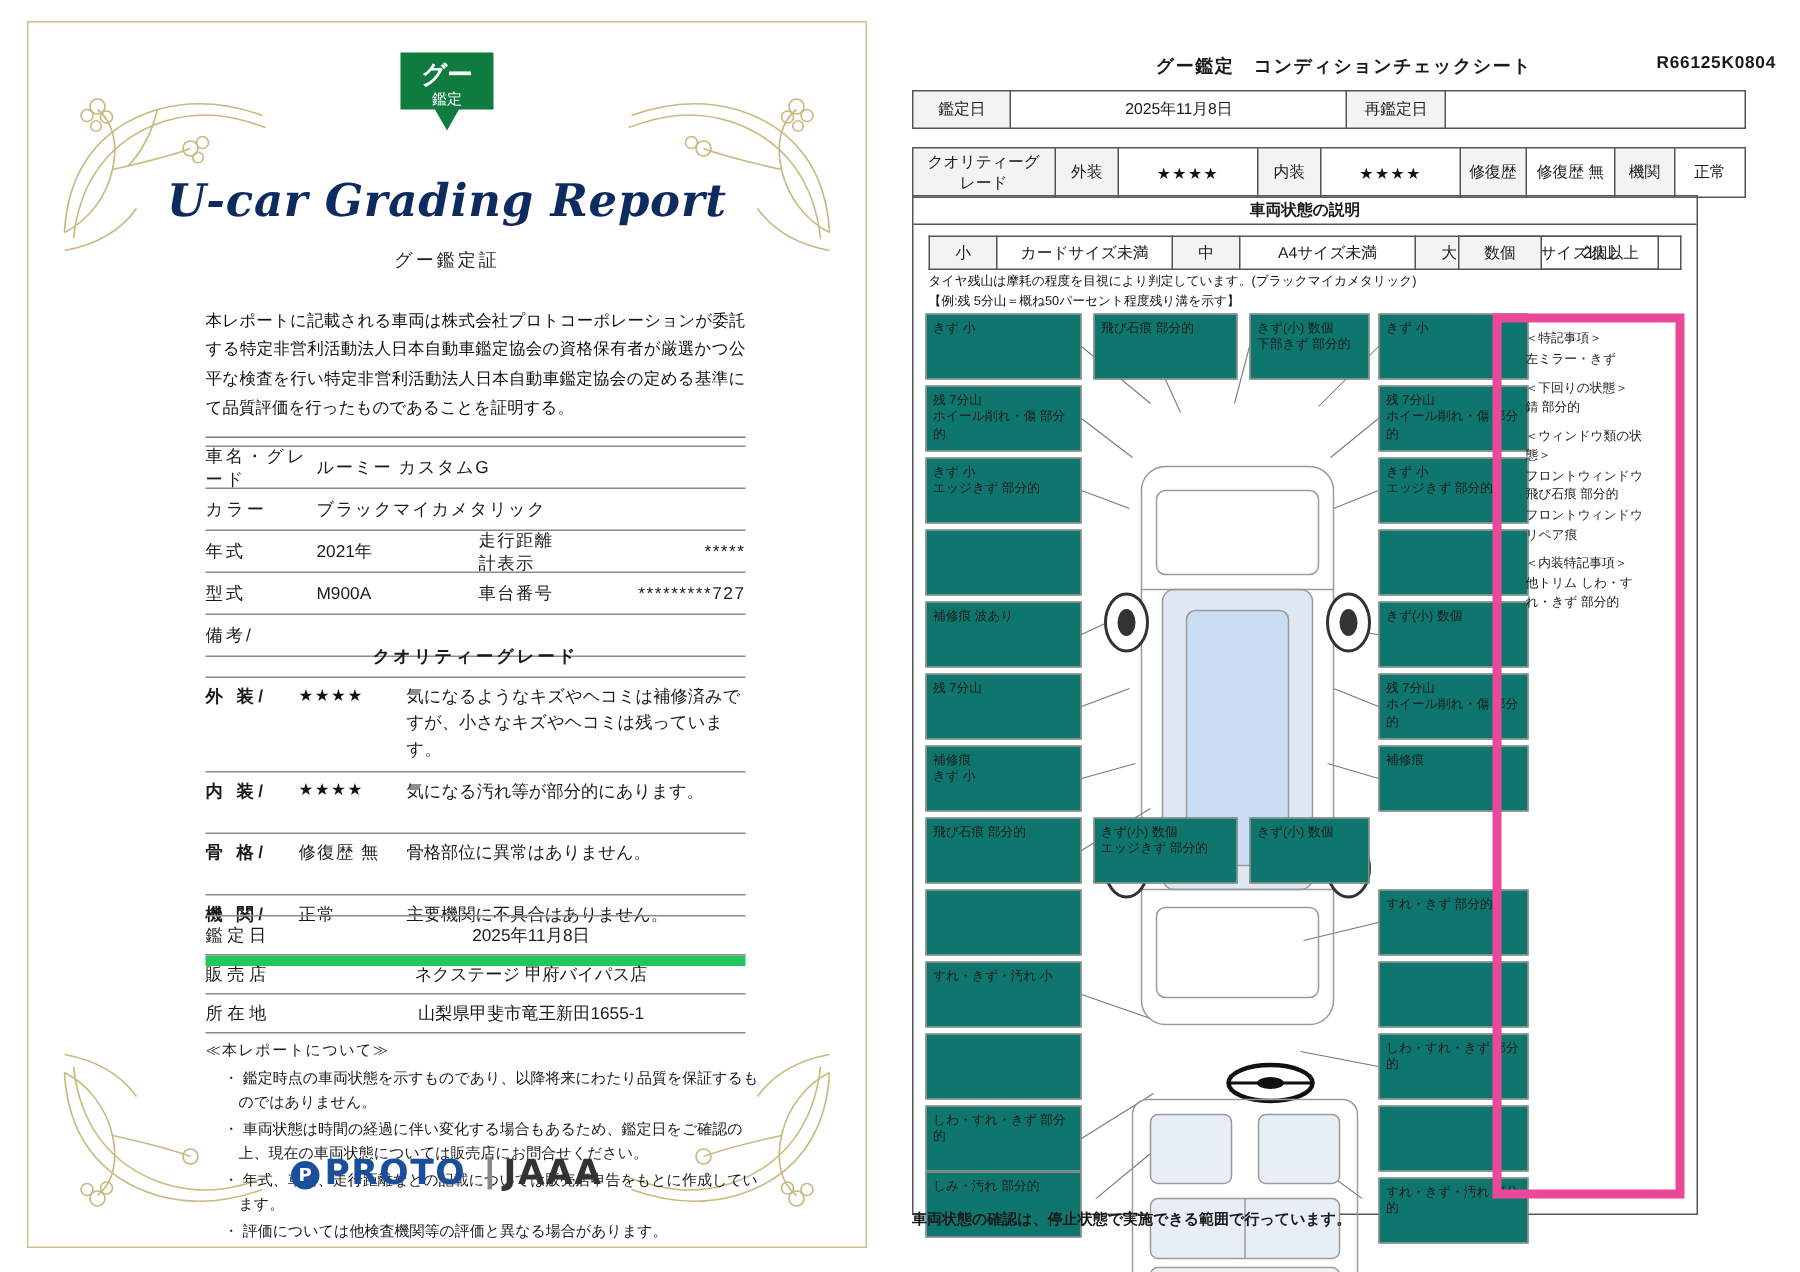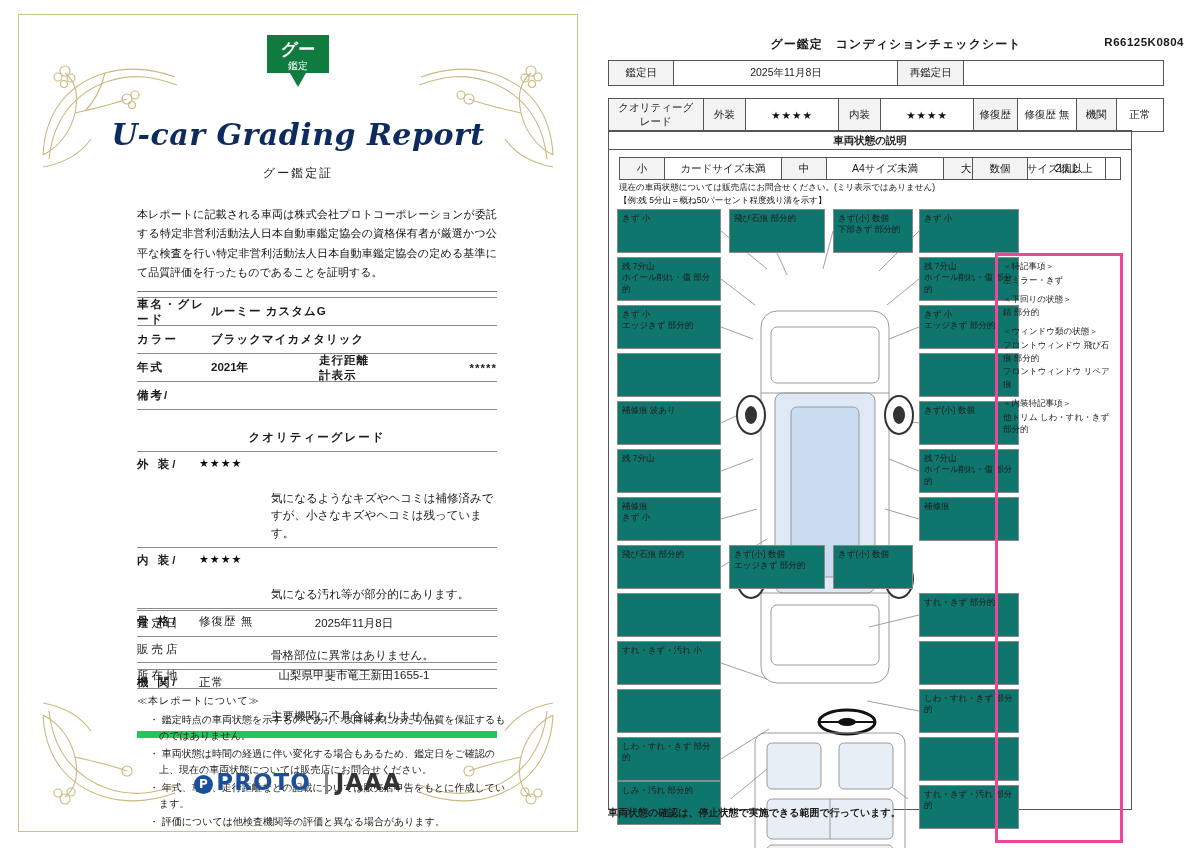--- a/index.html
+++ b/index.html
@@ -47,34 +47,34 @@
     position:absolute;left:108px;top:180px;width:360px;
     font-size:11px;line-height:1.75;color:#111;text-align:justify;
   }
   .sec-title{
     position:absolute;left:108px;width:360px;text-align:center;
     font-size:12px;font-weight:bold;letter-spacing:2px;
   }
   .rule{position:absolute;height:1px;background:#7a7a7a;}
 
   .spec{position:absolute;left:108px;top:272px;width:360px;font-size:11.5px;}
-  .spec-row{display:flex;align-items:center;height:27px;border-bottom:1px solid #8a8a8a;font-weight:bold;}
+  .spec-row{display:flex;align-items:center;height:27px;border-bottom:1px solid #8a8a8a;}
   .spec-row:first-child{border-top:1px solid #8a8a8a;}
   .spec-lbl{width:74px;letter-spacing:2px;}
   .spec-val{flex:1;letter-spacing:1px;}
   .spec-lbl2{width:62px;letter-spacing:1px;}
   .spec-val2{width:108px;}
 
   .qg{position:absolute;left:108px;top:405px;width:360px;font-size:11.5px;}
   .qg-head{text-align:center;font-weight:bold;letter-spacing:2px;padding-bottom:6px;}
   .qg-row{display:flex;align-items:flex-start;border-top:1px solid #8a8a8a;min-height:30px;padding:5px 0;}
   .qg-row:last-child{border-bottom:7px solid #22c55e;}
   .qg-k{width:62px;letter-spacing:3px;font-weight:bold;}
   .qg-s{width:72px;letter-spacing:1px;}
-  .qg-t{flex:1;line-height:1.5;margin-top:33px;}
+  .qg-t{flex:1;line-height:1.5;}
   .stars{color:#111;letter-spacing:1px;font-size:11px;}
 
   .info{position:absolute;left:108px;top:585px;width:360px;font-size:11.5px;}
   .info-row{display:flex;align-items:center;height:25px;border-top:1px solid #8a8a8a;}
   .info-row:last-child{border-bottom:1px solid #8a8a8a;}
   .info-k{width:74px;letter-spacing:3px;}
   .info-v{flex:1;text-align:center;}
 
   .notes{position:absolute;left:108px;top:668px;width:370px;font-size:10px;line-height:1.6;}
   .notes-h{letter-spacing:1px;margin-bottom:3px;}
@@ -109,21 +109,21 @@
   .t-size{position:absolute;left:10px;top:26px;}
   .t-size td{height:17px;text-align:center;}
   .t-count{position:absolute;right:10px;top:26px;}
   .t-count td{height:17px;text-align:center;}
 
   .note-tire{position:absolute;left:10px;top:50px;right:10px;font-size:8.5px;line-height:1.5;color:#111;}
 
   .boxes{position:absolute;left:8px;top:78px;width:408px;height:590px;}
   .bx{position:absolute;border:1px solid #8a8a8a;background:#0f766e;font-size:8.5px;line-height:1.35;padding:3px 4px;box-sizing:border-box;}
 
-  .sidecol{position:absolute;right:8px;top:78px;width:128px;height:590px;border:3px solid #ec4899;padding:4px 5px;box-sizing:border-box;font-size:8.5px;line-height:1.5;margin-top:44px;}
+  .sidecol{position:absolute;right:8px;top:78px;width:128px;height:590px;border:6px solid #ec4899;padding:4px 16px;box-sizing:border-box;font-size:8.5px;line-height:1.5;}
   .sidecol div{margin-bottom:1px;}
   .sc-h{margin-top:6px;}
 
   .footnote{position:absolute;left:0;bottom:12px;font-size:10px;font-weight:bold;}
 
   .car{position:absolute;left:118px;top:88px;width:180px;height:400px;}
   .car2{position:absolute;left:128px;top:520px;width:170px;height:150px;}
   .wheel{position:absolute;left:198px;top:498px;width:64px;height:30px;}
   svg .ln{stroke:#777;stroke-width:.7;fill:none;}
 </style>
@@ -225,20 +225,26 @@
           <div class="spec-lbl">カラー</div>
           <div class="spec-val">ブラックマイカメタリック</div>
         </div>
         <div class="spec-row">
           <div class="spec-lbl">年式</div>
           <div class="spec-val2">2021年</div>
           <div class="spec-lbl2">走行距離計表示</div>
           <div class="spec-val" style="text-align:right;">*****</div>
         </div>
         <div class="spec-row">
+          <div class="spec-lbl">型式</div>
+          <div class="spec-val2">M900A</div>
+          <div class="spec-lbl2">車台番号</div>
+          <div class="spec-val" style="text-align:right;">*********727</div>
+        </div>
+        <div class="spec-row">
           <div class="spec-lbl">備考/</div>
           <div class="spec-val"></div>
         </div>
       </div>
 
       <div class="qg">
         <div class="qg-head">クオリティーグレード</div>
         <div class="qg-row">
           <div class="qg-k">外 装/</div>
           <div class="qg-s stars">★★★★</div>
@@ -261,20 +267,21 @@
         </div>
       </div>
 
       <div class="info">
         <div class="info-row">
           <div class="info-k">鑑定日</div>
           <div class="info-v">2025年11月8日</div>
         </div>
         <div class="info-row">
           <div class="info-k">販売店</div>
+          <div class="info-v">ネクステージ 甲府バイパス店</div>
         </div>
         <div class="info-row">
           <div class="info-k">所在地</div>
           <div class="info-v">山梨県甲斐市竜王新田1655-1</div>
         </div>
       </div>
 
       <div class="notes">
         <div class="notes-h">≪本レポートについて≫</div>
         <ul>
@@ -348,21 +355,21 @@
       <table class="grid t-count">
         <tbody>
             <tr>
           <td class="cell-lbl" style="width:46px">数個</td>
           <td style="width:84px">2個以上</td>
         </tr>
       </tbody>
         </table>
 
       <div class="note-tire">
-        <div>現在の車両状態については販売店にお問合せください。(ミリ表示ではありません)</div>
+        <div>タイヤ残山は摩耗の程度を目視により判定しています。(ブラックマイカメタリック)</div>
         <div>【例:残 5分山＝概ね50パーセント程度残り溝を示す】</div>
       </div>
 
       <div class="boxes">
 
         <svg style="position:absolute;left:0;top:0;width:408px;height:590px;">
           <g class="ln">
             <path d="M104,22 L150,60"></path>
               <path d="M160,44 L170,66"></path>
             <path d="M216,22 L206,60"></path>

